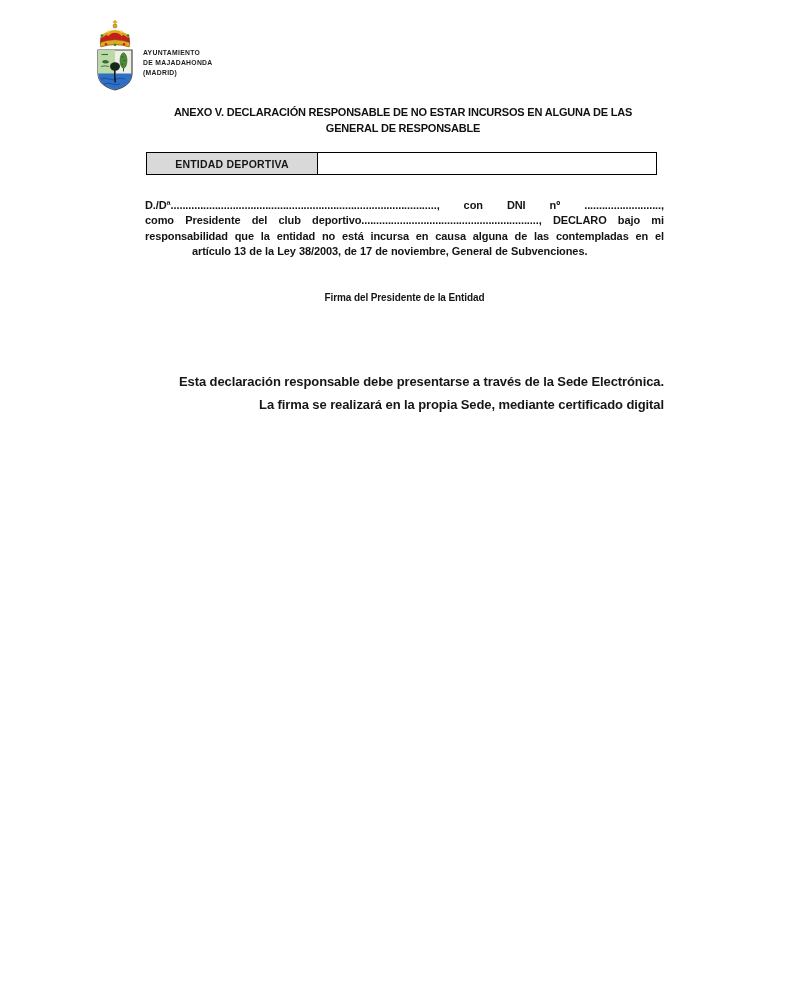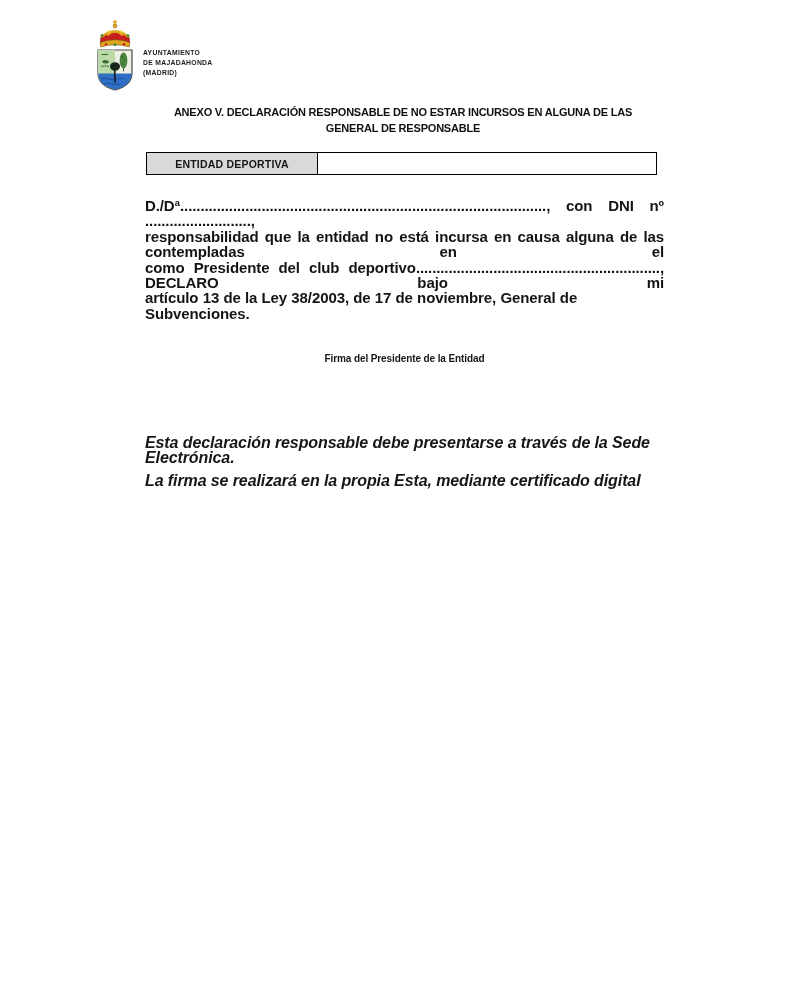--- a/index.html
+++ b/index.html
@@ -42,41 +42,40 @@
     background: #d9d9d9;
     border-right: 1.5px solid #000;
     display: flex; align-items: center; justify-content: center;
     font-size: 10.5px; letter-spacing: 0.2px;
     box-sizing: border-box;
   }
   .etable .cell-value { flex: 1; background: #fff; }
 
   .decl {
     margin: 23px 0 0 145px; width: 519px;
-    font-size: 15px; line-height: 15.4px;
+    font-size: 11px; line-height: 15.4px;
     letter-spacing: -0.1px;
     color: #141414;
     word-spacing: 0.2px;
   }
   .decl .jline { text-align: justify; text-align-last: justify; -moz-text-align-last: justify; }
-  .decl .lline { text-align: left; }
+  .decl .lline { text-align: left; margin-left: 47px; }
 
   .sig-caption {
     margin: 30px 0 0 145px; width: 519px;
     text-align: center;
     font-size: 10px; line-height: 15px;
     letter-spacing: -0.1px;
   }
 
   .foot-note {
     margin-left: 145px; width: 519px;
-    text-align: left;
-    font-size: 16px; line-height: 15px;
+    text-align: right;
+    font-size: 13px; line-height: 15px;
     letter-spacing: -0.1px;
-    font-style: italic;
   }
   .foot-note.first { margin-top: 69px; }
   .foot-note.second { margin-top: 8px; }
 </style>
 </head>
 <body>
 
 <div class="page">
 
   <div class="letterhead">
@@ -127,23 +126,23 @@
     <div>GENERAL DE RESPONSABLE</div>
   </div>
 
   <div class="etable">
     <div class="cell-label">ENTIDAD DEPORTIVA</div>
     <div class="cell-value"></div>
   </div>
 
   <div class="decl">
     <div class="jline">D./Dª.........................................................................................., con DNI nº ..........................,</div>
+    <div class="jline">como Presidente del club deportivo............................................................, DECLARO bajo mi</div>
     <div class="jline">responsabilidad que la entidad no está incursa en causa alguna de las contempladas en el</div>
-    <div class="jline">como Presidente del club deportivo............................................................, DECLARO bajo mi</div>
     <div class="lline">artículo 13 de la Ley 38/2003, de 17 de noviembre, General de Subvenciones.</div>
   </div>
 
   <div class="sig-caption">Firma del Presidente de la Entidad</div>
 
   <div class="foot-note first">Esta declaración responsable debe presentarse a través de la Sede Electrónica.</div>
-  <div class="foot-note second">La firma se realizará en la propia Esta, mediante certificado digital</div>
+  <div class="foot-note second">La firma se realizará en la propia Sede, mediante certificado digital</div>
 
 </div>
 
 </body></html>

